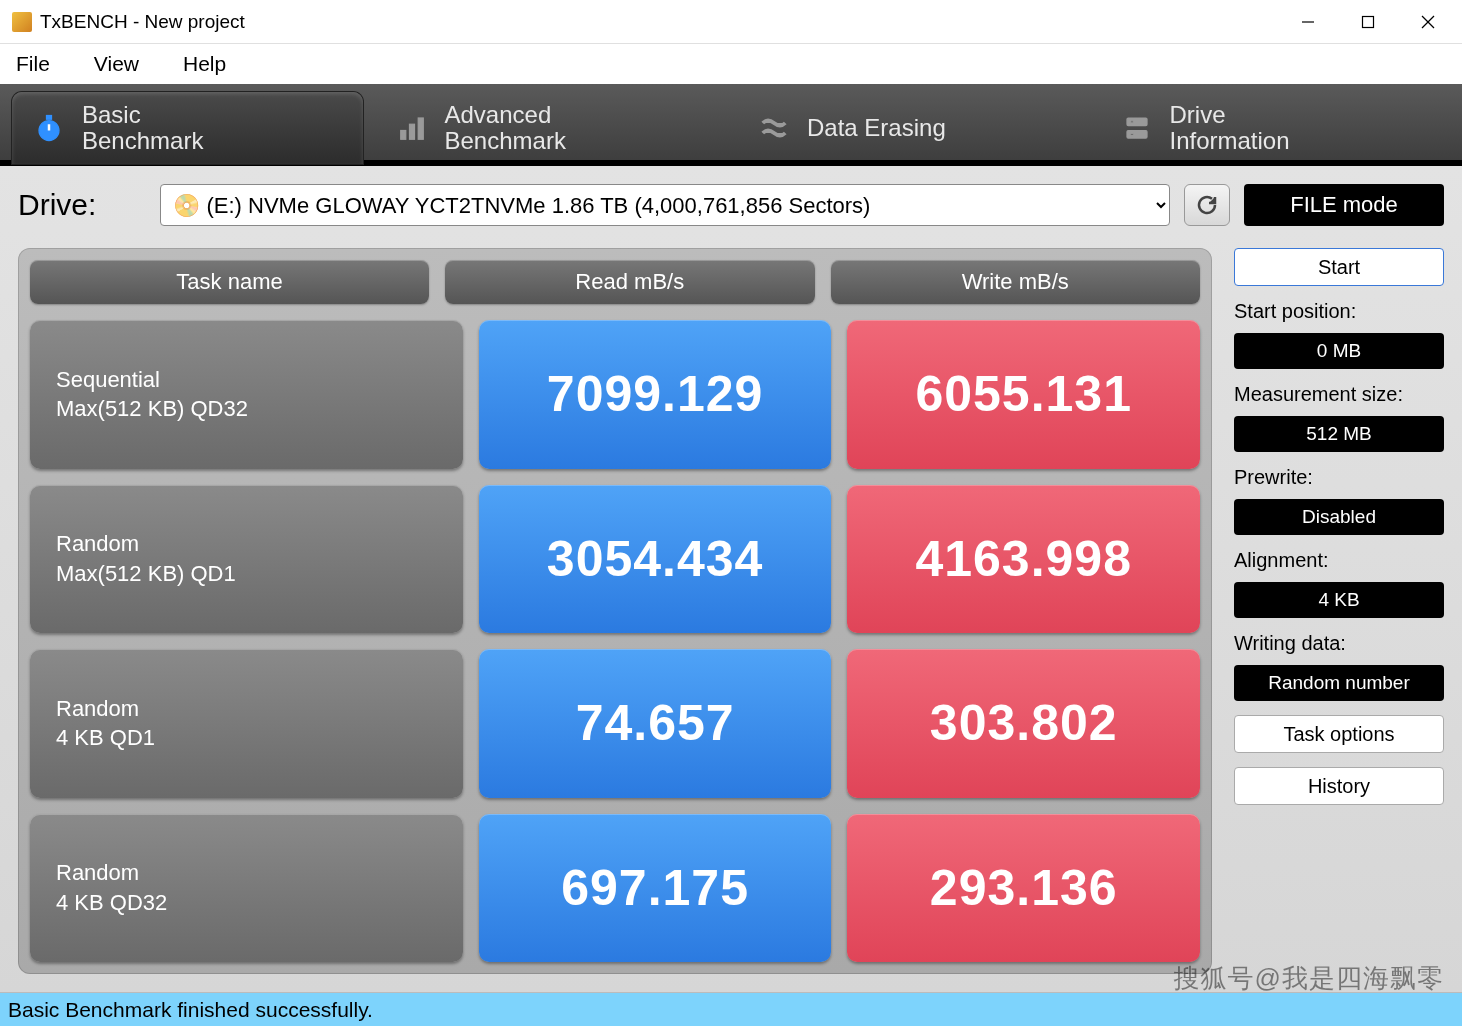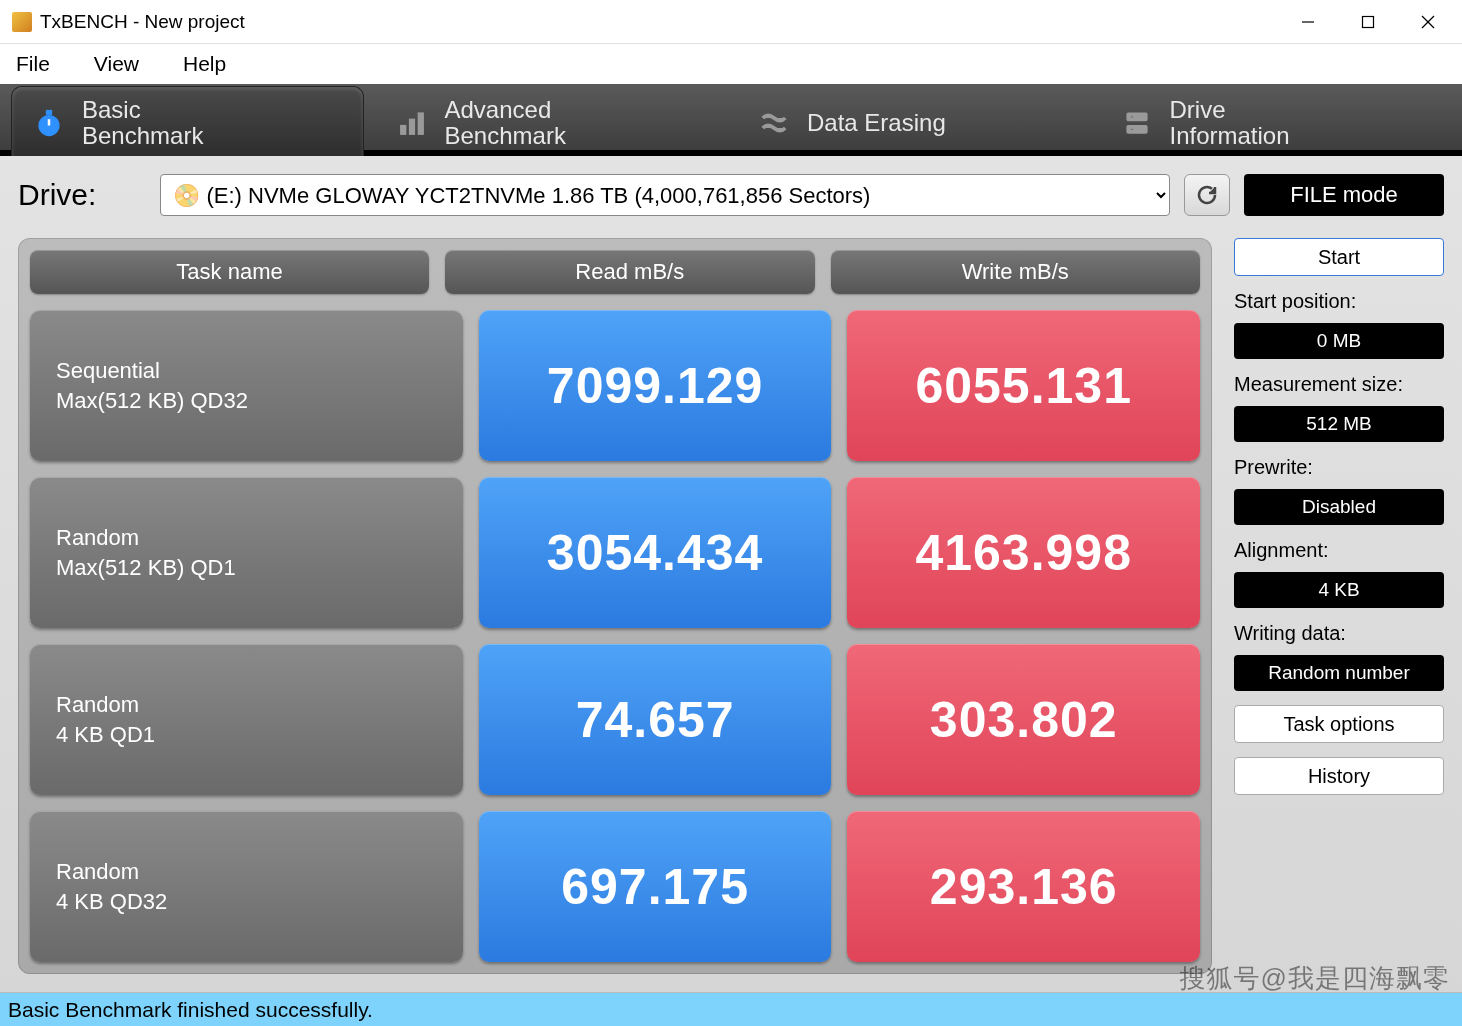--- a/index.html
+++ b/index.html
@@ -8,21 +8,21 @@
 .titlebar { height: 44px; display: flex; align-items: center; padding: 0 4px; background: #fff; border-bottom: 1px solid #e0e0e0; }
 .titlebar .appicon { width: 20px; height: 20px; margin: 0 8px; background: linear-gradient(135deg,#f0c040,#d08020); border-radius: 2px; }
 .titlebar .title { font-size: 19px; color: #000; }
 .titlebar .spacer { flex: 1; }
 .winbtn { width: 60px; height: 44px; display: flex; align-items: center; justify-content: center; }
 .winbtn svg { stroke: #000; stroke-width: 1.2; fill: none; }
 
 .menubar { height: 40px; display: flex; align-items: center; padding: 0 8px; background: #fff; font-size: 21px; gap: 28px; }
 .menubar span { padding: 4px 8px; }
 
-.tabbar { height: 72px; background: linear-gradient(#5a5a5a,#3e3e3e); display: flex; align-items: center; padding: 12px 12px 0 12px; gap: 12px; border-bottom: 6px solid #000; }
+.tabbar { height: 82px; background: linear-gradient(#5a5a5a,#3e3e3e); display: flex; align-items: center; padding: 12px 12px 0 12px; gap: 12px; border-bottom: 6px solid #000; }
 .tab { height: 72px; flex: 1; display: flex; align-items: center; gap: 16px; padding: 0 20px; border-radius: 10px 10px 0 0; color: #e8e8e8; font-size: 24px; line-height: 1.1; }
 .tab.active { background: linear-gradient(#4a4a4a,#2c2c2c); box-shadow: inset 0 2px 4px rgba(255,255,255,.15), 0 0 0 1px #222; }
 .tab .ticon { width: 34px; height: 34px; display:flex; align-items:center; justify-content:center; }
 .tab .ticon.blue svg { fill:#2f90ff; stroke:#2f90ff; }
 .tab .ticon svg { fill:#9a9a9a; stroke:#9a9a9a; }
 .tab .tlabel { display:flex; flex-direction:column; }
 
 .content { flex: 1; display: flex; flex-direction: column; background: linear-gradient(#e3e3e3,#d6d6d6); }
 
 .driverow { display:flex; align-items:center; gap:14px; padding: 18px 18px 22px 18px; }
@@ -45,21 +45,21 @@
 .cell.write { background:linear-gradient(#f06878,#e04458); color:#fff; font-size:50px; font-weight:700; letter-spacing:1px; }
 
 .side { width: 210px; display:flex; flex-direction:column; gap:10px; }
 .side .sbtn { height:38px; border:1px solid #3a78d8; border-radius:4px; background:#fff; color:#000; font-size:20px; display:flex; align-items:center; justify-content:center; }
 .side .slabel { font-size:20px; color:#000; margin-top:4px; }
 .side .sval { height:36px; background:#000; color:#fff; font-size:19px; display:flex; align-items:center; justify-content:center; border-radius:4px; }
 .side .sbtn2 { height:38px; border:1px solid #aaa; border-radius:4px; background:#fff; font-size:20px; display:flex; align-items:center; justify-content:center; margin-top:4px; }
 
 .statusbar { height:34px; border-top:1px solid #bbb; background:#7dd3fc; font-size:21px; padding:2px 8px; display:flex; align-items:center; }
 
-.watermark { position:absolute; right:12px; bottom:30px; font-size:26px; color:rgba(0,0,0,.45); pointer-events:none; letter-spacing:1px; }
+.watermark { position:absolute; right:18px; bottom:30px; font-size:26px; color:rgba(0,0,0,.45); pointer-events:none; letter-spacing:1px; }
 </style>
 </head>
 <body>
 
 <div class="titlebar">
   <div class="appicon"></div>
   <div class="title">TxBENCH - New project</div>
   <div class="spacer"></div>
   <div class="winbtn">
       <svg width="14" height="14">

